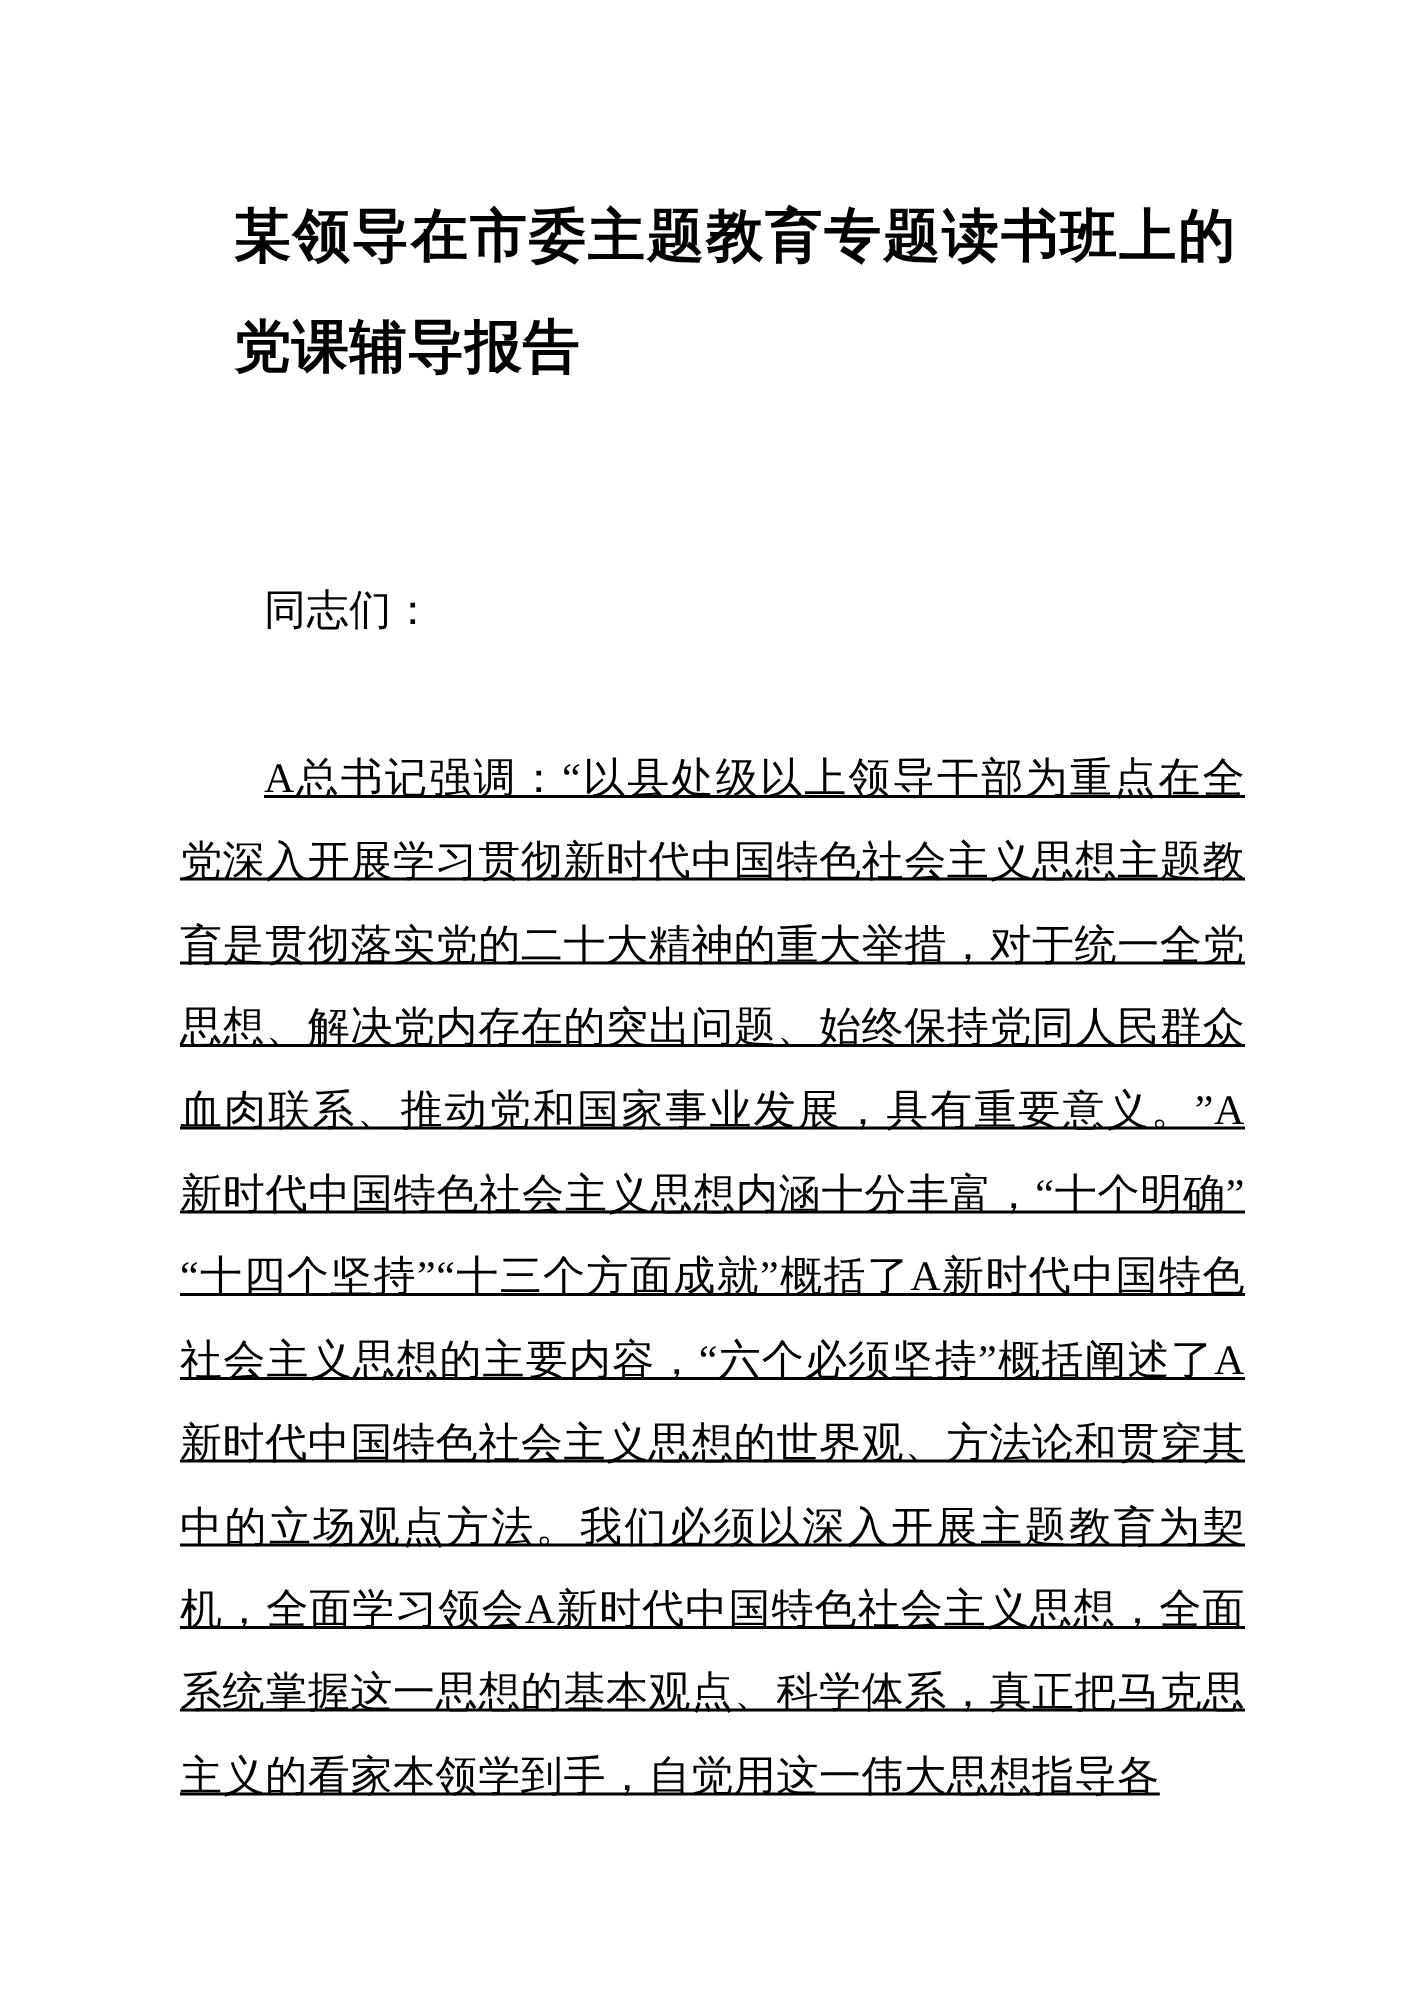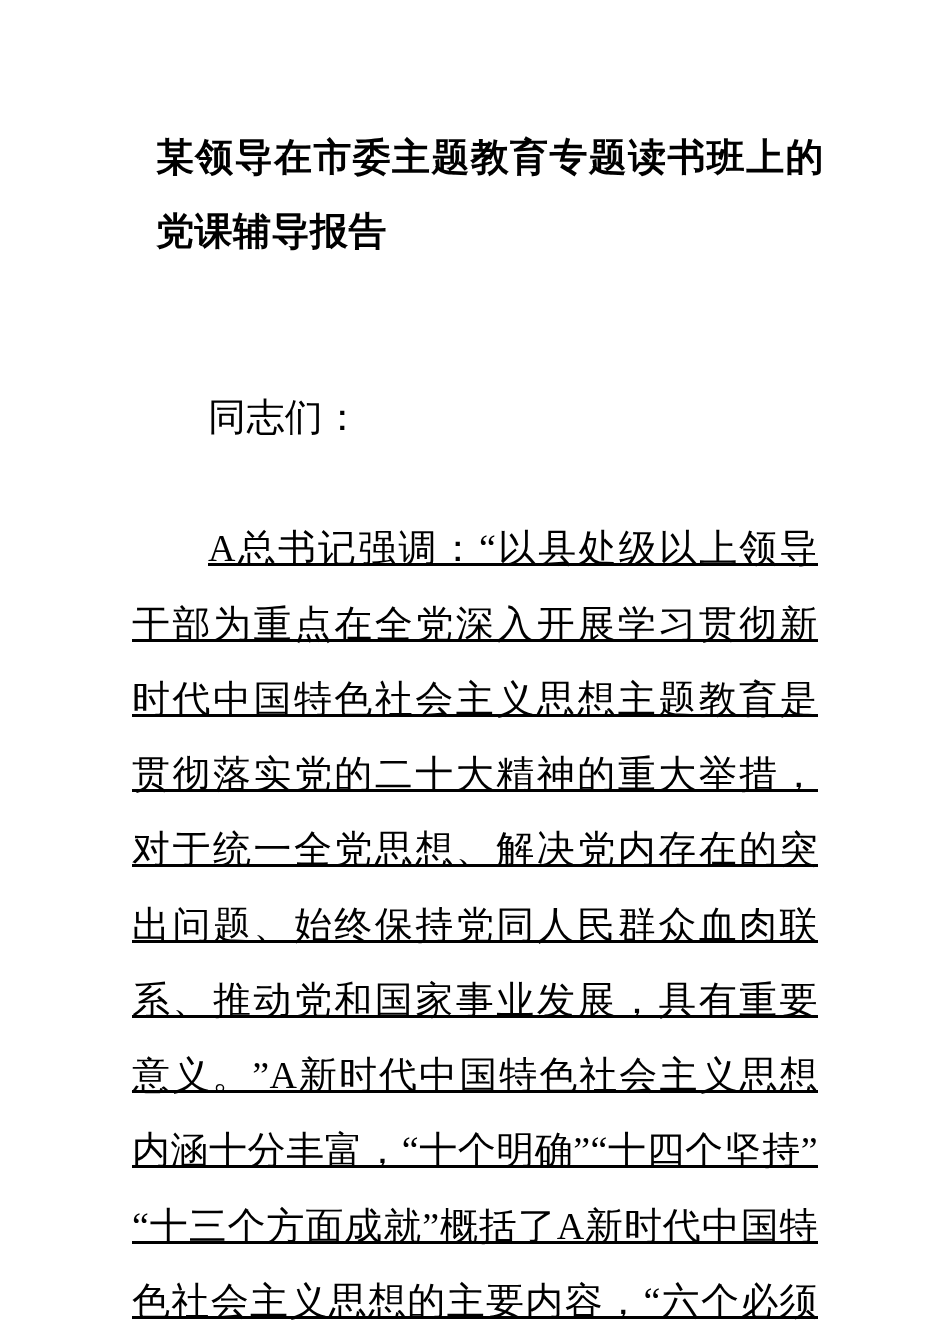--- a/index.html
+++ b/index.html
@@ -32,26 +32,26 @@
     letter-spacing: 0.5px;
     margin: 0 0 0 0;
     padding-left: 36px;
     padding-right: 6px;
   }
   .body-block {
     margin-top: 112px;
   }
   .para {
     font-family: "Liberation Serif", "DejaVu Serif", serif;
-    font-size: 38px;
+    font-size: 28px;
     line-height: 1.98;
     text-align: justify;
     text-align-last: justify;
     letter-spacing: 0.4px;
-    margin: 12px;
+    margin: 0;
     text-indent: 2em;
   }
   .para.salutation {
     text-align-last: left;
     margin-bottom: 56px;
   }
   .para.flow {
     text-align-last: left;
     text-decoration: underline;
   }

